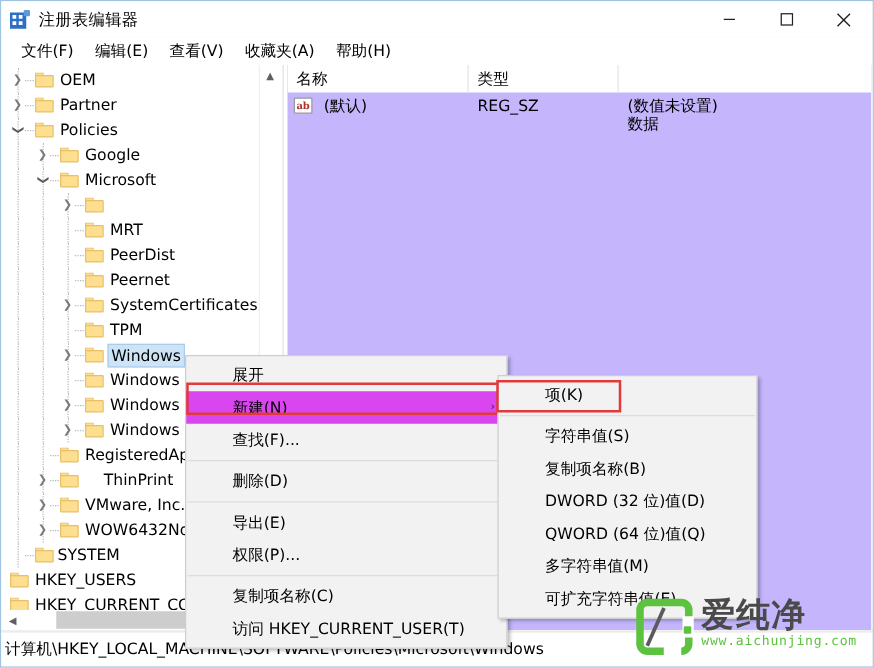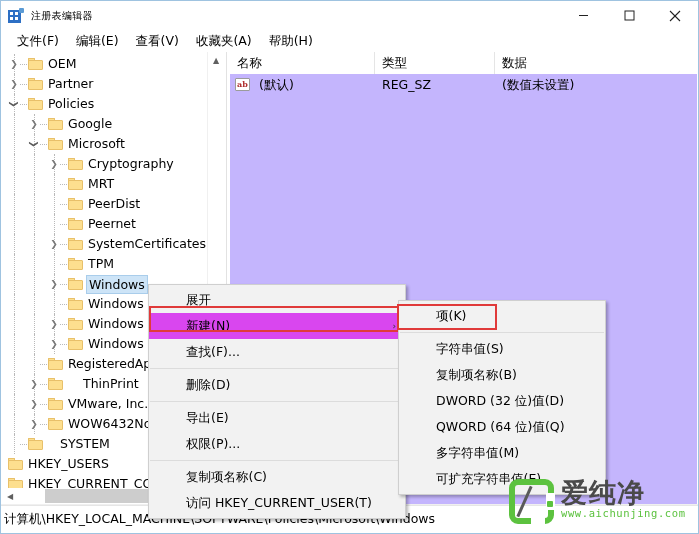--- a/index.html
+++ b/index.html
@@ -10,21 +10,21 @@
     -webkit-font-smoothing:antialiased;
   }
   .window{position:absolute;inset:0;background:#f0f0f0;border:1px solid #9fc3e0;box-sizing:border-box;}
 
   
   .titlebar{position:absolute;left:0;top:0;width:100%;height:29px;background:#fff;display:flex;align-items:center;}
   .app-icon{width:16px;height:16px;margin-left:7px;margin-right:7px;position:relative;flex:none;}
   .app-icon .grid{position:absolute;left:0;top:2px;width:13px;height:13px;background:#2d6fc4;}
   .app-icon .grid:before{content:"";position:absolute;left:2px;top:2px;width:3px;height:3px;background:#fff;box-shadow:5px 0 0 #fff,0 5px 0 #fff,5px 5px 0 #fff;}
   .app-icon .spark{position:absolute;right:0;top:0;width:5px;height:5px;background:#5b9bd5;border-radius:1px;}
-  .title-text{font-size:10px;color:#000;letter-spacing:.3px;}
+  .title-text{font-size:13px;color:#000;letter-spacing:.3px;}
   .winbtns{position:absolute;right:0;top:0;height:29px;display:flex;}
   .winbtn{width:46px;height:29px;display:flex;align-items:center;justify-content:center;color:#222;font-size:12px;}
   .winbtn svg{display:block;}
 
   
   .menubar{position:absolute;left:0;top:29px;width:100%;height:22px;background:#fff;display:flex;align-items:center;padding-left:8px;box-sizing:border-box;}
   .menubar .mi{font-size:12.5px;color:#000;padding:2px 9px 2px 8px;white-space:nowrap;}
 
   
   .client{position:absolute;left:0;top:51px;right:0;bottom:29px;background:#fff;}
@@ -53,21 +53,21 @@
   .vscroll .thumb{position:absolute;left:1px;width:14px;background:#cdcdcd;}
   .hscroll{position:absolute;left:0;right:16px;bottom:0;height:16px;background:#fff;}
   .hscroll .arrow{position:absolute;top:0;width:16px;height:16px;display:flex;align-items:center;justify-content:center;color:#606060;font-size:8px;}
   .hscroll .arrow.left{left:0;}
   .hscroll .thumb{position:absolute;top:1px;height:14px;background:#cdcdcd;}
   .corner{position:absolute;right:0;bottom:0;width:16px;height:16px;background:#fff;}
 
   
   .lv-head{position:absolute;left:0;top:0;right:0;height:22px;background:#fff;}
   .lv-head .col{position:absolute;top:0;height:22px;line-height:22px;font-size:12.5px;color:#000;padding-left:7px;box-sizing:border-box;border-right:1px solid #e5e5e5;}
-  .lv-head .col:last-child{border-right:none;}
+  .lv-head .col:last-child{border-right:none;margin-top:36px;}
   .lv-row{position:absolute;left:0;right:0;height:22px;line-height:22px;font-size:12.5px;}
   .lv-row .cell{position:absolute;top:0;height:22px;padding-left:7px;box-sizing:border-box;white-space:nowrap;}
   .ab-icon{position:absolute;left:5px;top:4px;width:15px;height:13px;border:1px solid #9b9b9b;background:#fff;box-sizing:border-box;border-radius:1px;font-size:8px;line-height:11px;text-align:center;color:#b03030;font-weight:bold;font-family:"DejaVu Serif","Liberation Serif",serif;}
 
   
   .statusbar{position:absolute;left:0;bottom:0;width:100%;height:28px;background:#fff;border-top:1px solid #e6e6e6;box-sizing:border-box;display:flex;align-items:center;}
   .statusbar .path{font-size:12.5px;color:#000;padding-left:3px;white-space:nowrap;}
 
   
   .ctxmenu{position:absolute;background:#f2f2f2;border:1px solid #cfcfcf;box-shadow:2px 2px 3px rgba(0,0,0,.28);padding:2px 0;box-sizing:border-box;}
@@ -187,21 +187,20 @@
           <div class="trow" style="top: 100px; position: absolute; left: 0px; right: 0px;">
             <div class="dotline" style="left: 12px;"></div>
             <div class="dotline" style="left: 32px;"></div>
             <div class="dotline" style="left: 52px;"></div>
             <div class="dashline" style="left: 58px;"></div>
             <div class="chev" style="left: 46px; transform: none;">❯</div>
             <div class="folder" style="left: 66px;">
               <div class="tab"></div>
               <div class="body"></div>
             </div>
-            <div class="tlabel" style="left: 86px;">Cryptography</div>
           </div>
           <div class="trow" style="top: 120px; position: absolute; left: 0px; right: 0px;">
             <div class="dotline" style="left: 12px;"></div>
             <div class="dotline" style="left: 32px;"></div>
             <div class="dotline" style="left: 52px;"></div>
             <div class="dashline" style="left: 58px;"></div>
             <div class="folder" style="left: 66px;">
               <div class="tab"></div>
               <div class="body"></div>
             </div>
@@ -342,21 +341,21 @@
             </div>
             <div class="tlabel" style="left: 66px;">WOW6432Nod</div>
           </div>
           <div class="trow" style="top: 380px; position: absolute; left: 0px; right: 0px;">
             <div class="dotline" style="left: 12px;"></div>
             <div class="dashline" style="left: 18px;"></div>
             <div class="folder" style="left: 26px;">
               <div class="tab"></div>
               <div class="body"></div>
             </div>
-            <div class="tlabel" style="left: 58px;">SYSTEM</div>
+            <div class="tlabel" style="left: 44px;">SYSTEM</div>
           </div>
           <div class="trow" style="top: 400px; position: absolute; left: 0px; right: 0px;">
             <div class="folder" style="left: 6px;">
               <div class="tab"></div>
               <div class="body"></div>
             </div>
             <div class="tlabel" style="left: 26px;">HKEY_USERS</div>
           </div>
           <div class="trow" style="top: 420px; position: absolute; left: 0px; right: 0px;">
             <div class="folder" style="left: 6px;">

